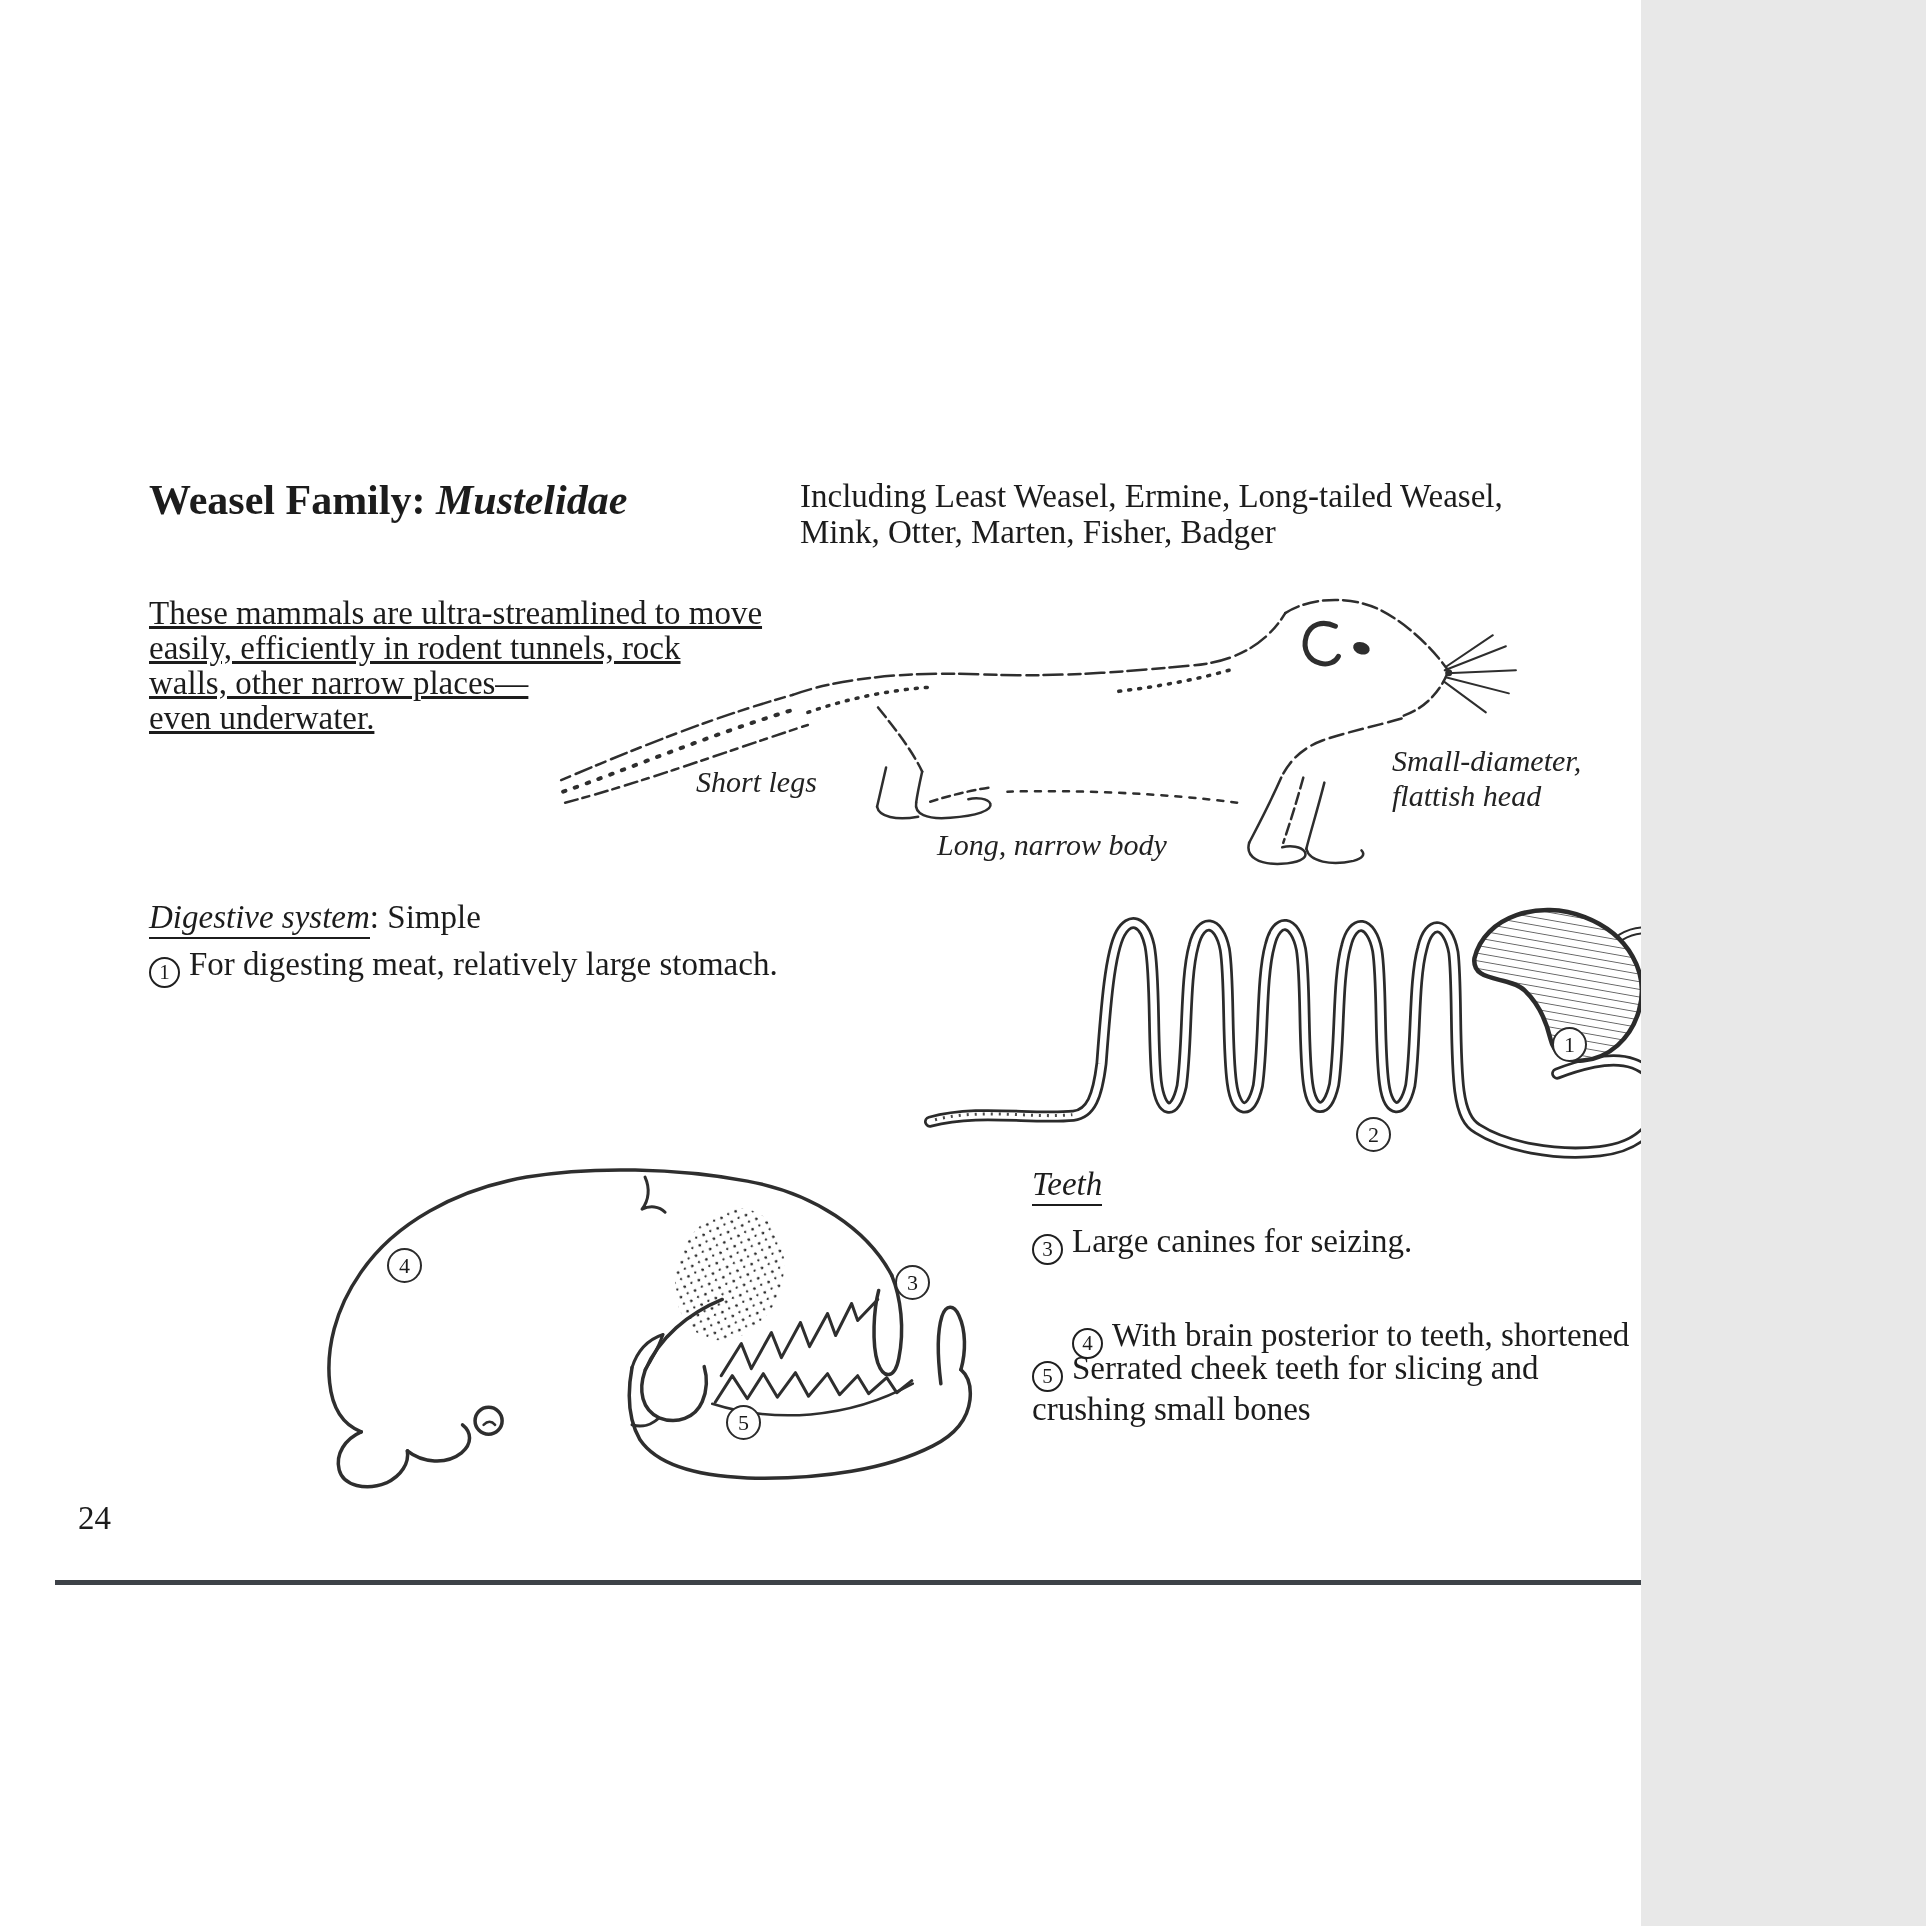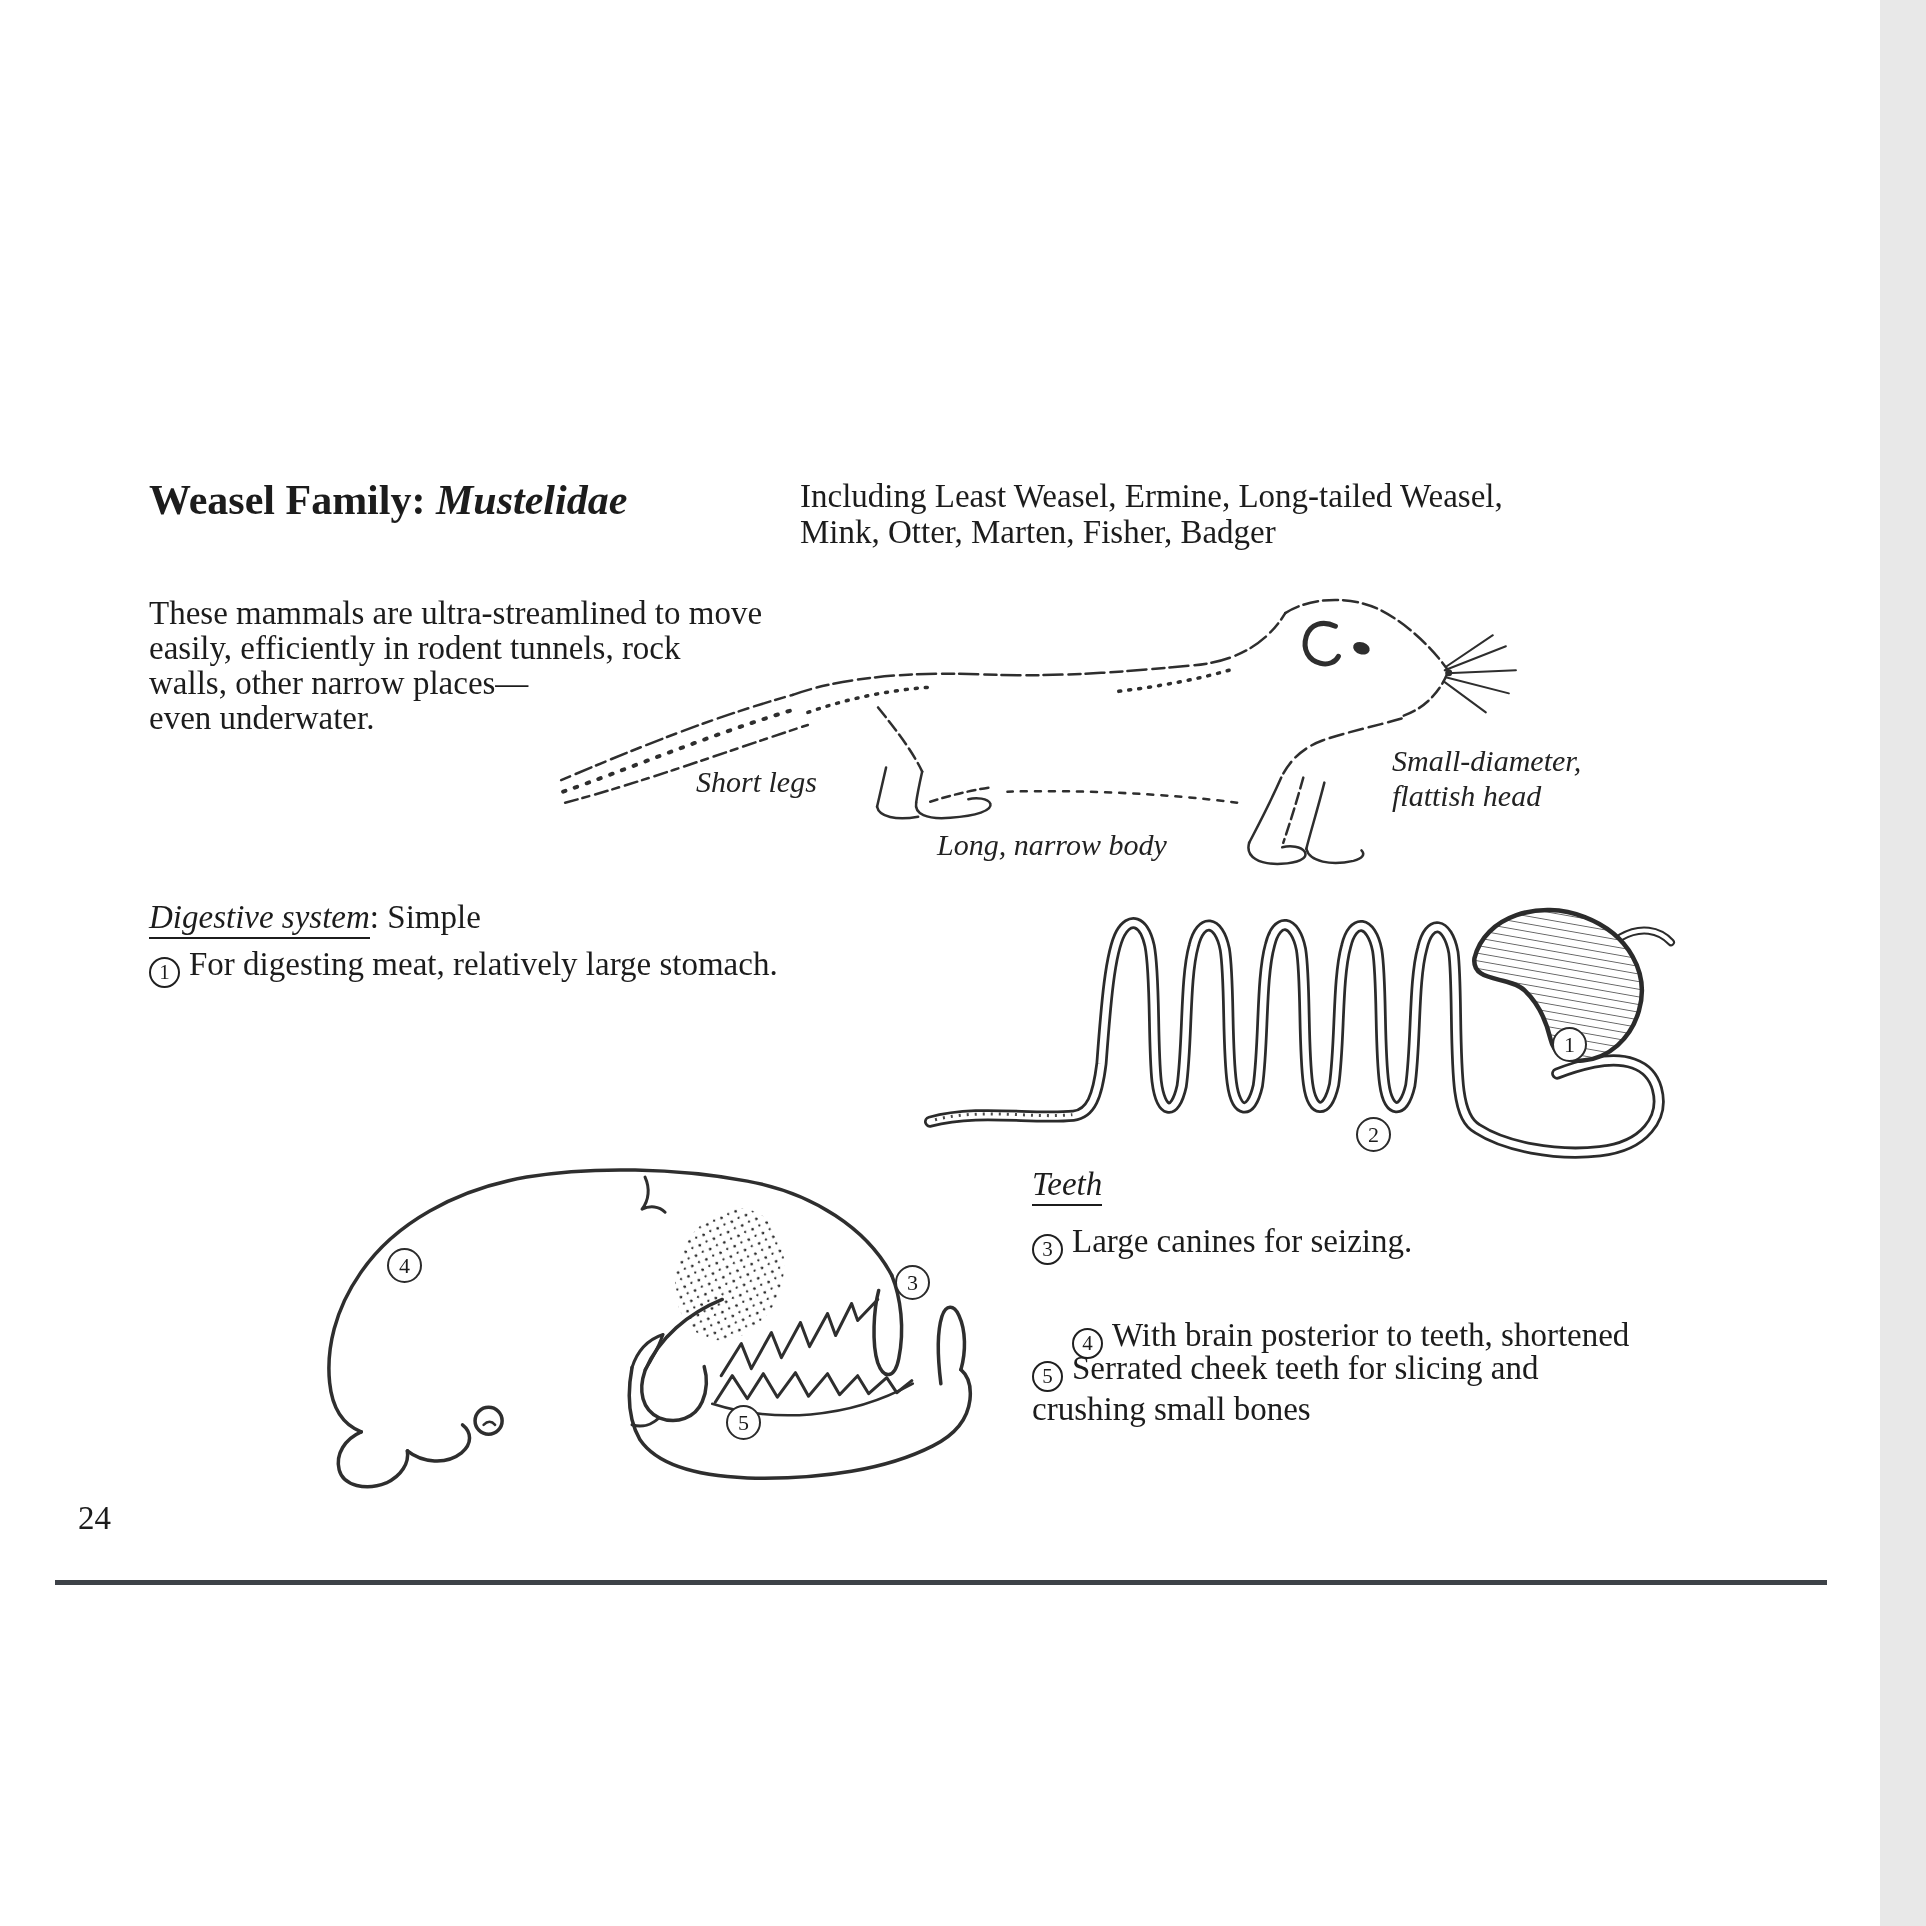--- a/index.html
+++ b/index.html
@@ -1,18 +1,18 @@
 <!DOCTYPE html>
 <html style="font-size:8px"><head>
 <meta charset="utf-8">
 <style>
   html,body{margin:0;padding:0;background:#e8e8e8;}
   .page{
     position:relative;
-    width:1880px;height:1926px;
+    width:1641px;height:1926px;
     background:#ffffff;
     overflow:hidden;
     font-family:"Liberation Serif","DejaVu Serif",serif;
     color:#1c1c1c;
   }
   .txt{position:absolute;white-space:nowrap;font-size:33px;line-height:35px;color:#1c1c1c;}
   .txt .ln{white-space:nowrap;}
   .title{font-size:42px;line-height:48px;font-weight:bold;}
   .it{font-style:italic;}
   .lbl{position:absolute;font-style:italic;font-size:30px;line-height:35px;color:#222;white-space:nowrap;}
@@ -41,21 +41,21 @@
   <div class="txt title" style="left:149px;top:476px;">
     <span>Weasel Family:</span>
     <span class="it">Mustelidae</span>
   </div>
 
   <div class="txt" style="left:800px;top:478px;font-size:33px;line-height:36px;">
     <div class="ln">Including Least Weasel, Ermine, Long-tailed Weasel,</div>
     <div class="ln">Mink, Otter, Marten, Fisher, Badger</div>
   </div>
 
-  <div class="txt" style="left:149px;top:596px;">
+  <div class="txt" style="left:149px;top:596px;text-decoration:underline;">
     <div class="ln">These mammals are ultra-streamlined to move</div>
     <div class="ln">easily, efficiently in rodent tunnels, rock</div>
     <div class="ln">walls, other narrow places—</div>
     <div class="ln">even underwater.</div>
   </div>
 
   <svg style="left:527px;top:567px;" width="1003" height="341" viewBox="0 0 2000 680">
     <g class="ink" stroke-width="5">
       <g>
         <path d="M68,425 C180,378 350,305 530,255" stroke-dasharray="20 12 34 10"></path>

